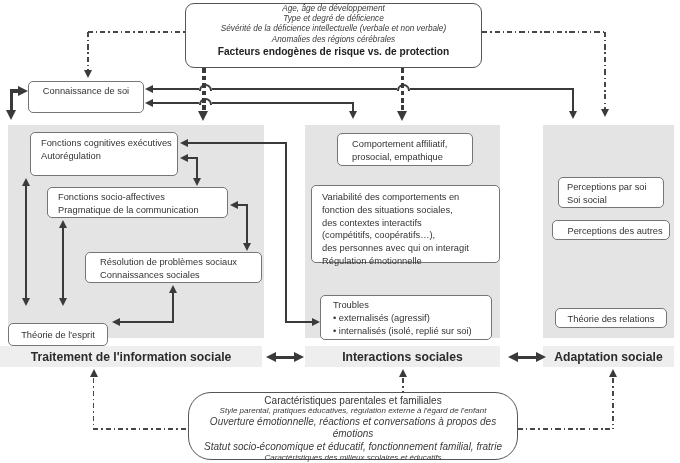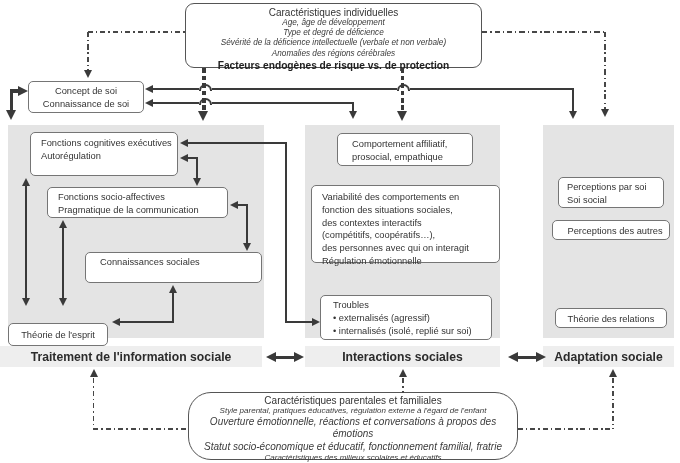--- a/index.html
+++ b/index.html
@@ -49,47 +49,46 @@
     <span>Traitement de l'information sociale</span>
   </div>
   <div class="band" style="left:305px;top:346px;width:195px;height:21px;">
     <span>Interactions sociales</span>
   </div>
   <div class="band" style="left:543px;top:346px;width:131px;height:21px;">
     <span>Adaptation sociale</span>
   </div>
 
   <div class="bigbx" style="left:185px;top:3px;width:297px;height:65px;">
-    <div class="t">Caractéristiques individuelles</div>
     <div class="it">Age, âge de développement</div>
     <div class="it">Type et degré de déficience</div>
     <div class="it">Sévérité de la déficience intellectuelle (verbale et non verbale)</div>
     <div class="it">Anomalies des régions cérébrales</div>
     <div class="ft">Facteurs endogènes de risque vs. de protection</div>
   </div>
 
   <div class="bx c" style="left:28px;top:81px;width:116px;height:32px;padding-top:3px;">
-    <div>Concept de soi</div>
     <div>Connaissance de soi</div>
   </div>
 
   <div class="bx" style="left:30px;top:132px;width:148px;height:44px;">
     <div class="pad">
       <div>Fonctions cognitives exécutives</div>
       <div>Autorégulation</div>
     </div>
   </div>
   <div class="bx" style="left:47px;top:187px;width:181px;height:31px;">
     <div class="pad" style="padding-top:3px;">
       <div>Fonctions socio-affectives</div>
       <div>Pragmatique de la communication</div>
     </div>
   </div>
   <div class="bx" style="left:85px;top:252px;width:177px;height:31px;">
     <div class="pad" style="padding-top:3px;padding-left:14px;">
+      <div>Résolution de problèmes sociaux</div>
       <div>Connaissances sociales</div>
     </div>
   </div>
   <div class="bx c" style="left:8px;top:308px;width:100px;height:23px;padding-top:5px;margin-top:15px;">
     <div>Théorie de l'esprit</div>
   </div>
 
   <div class="bx" style="left:337px;top:133px;width:136px;height:33px;">
     <div class="pad" style="padding-top:4px;padding-left:14px;">
       <div>Comportement affiliatif,</div>

